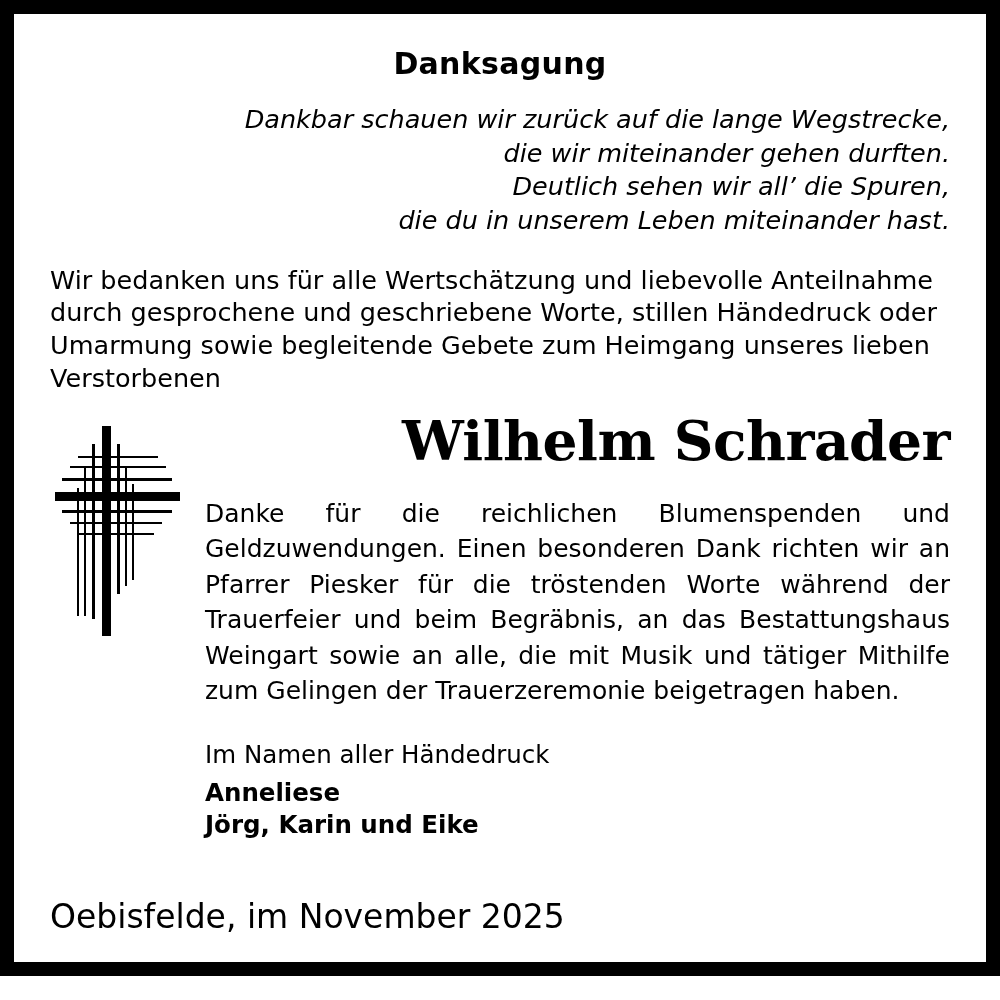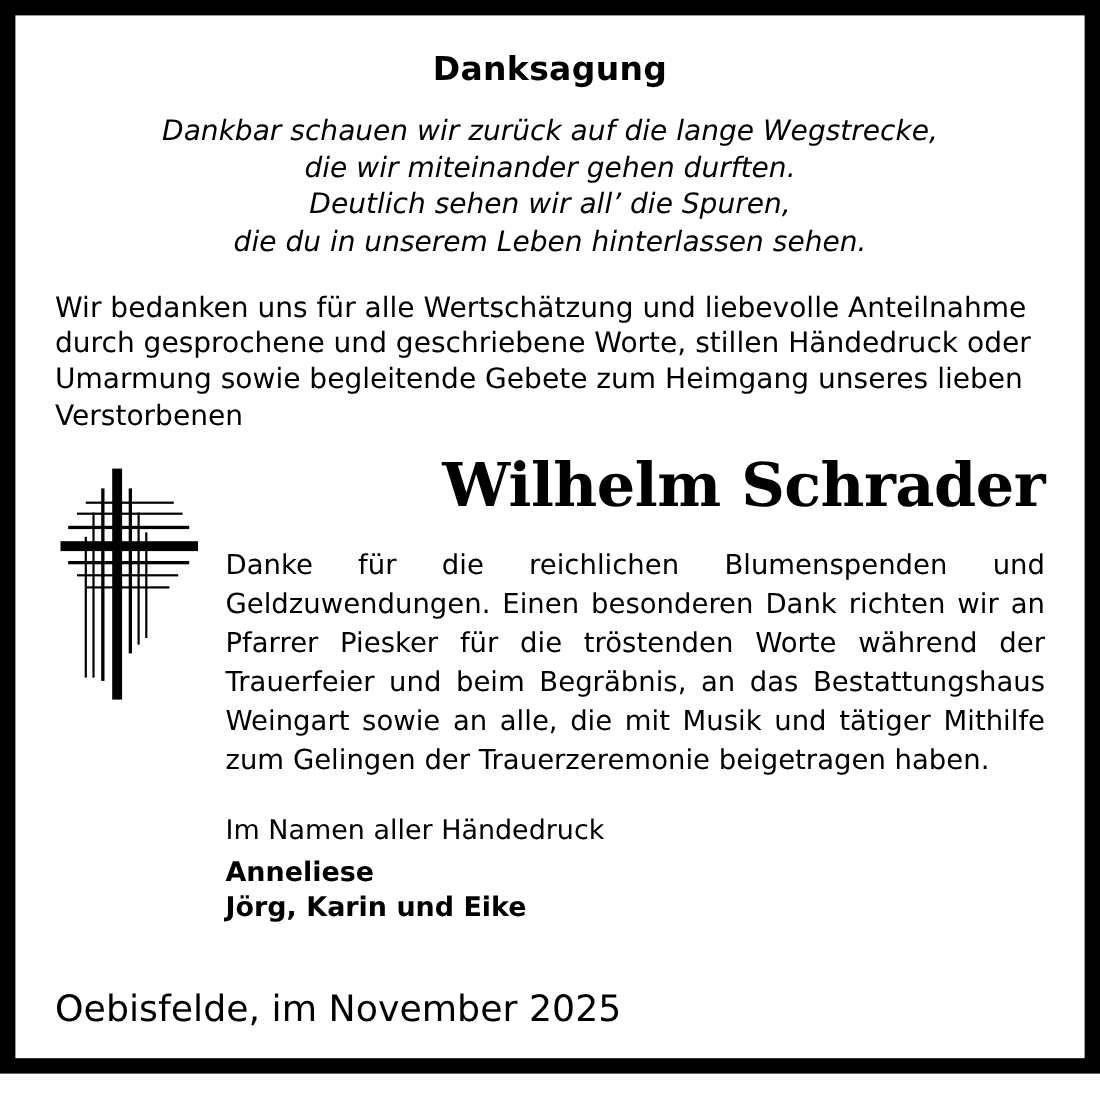--- a/index.html
+++ b/index.html
@@ -35,20 +35,21 @@
     text-align: center;
     font-family: "DejaVu Sans", sans-serif;
     font-style: italic;
     font-size: 25.5px;
     line-height: 1.32;
     margin: 0 0 26px 0;
     white-space: nowrap;
   }
   .poem .line {
     display: block;
+    text-align: right;
   }
   .intro {
     font-family: "DejaVu Sans", sans-serif;
     font-size: 25.5px;
     line-height: 1.28;
     text-align: left;
     margin: 0 0 10px 0;
   }
   .main-block {
     display: flex;
@@ -136,21 +137,21 @@
 <body>
 
 <div class="obituary">
 
   <div class="title">Danksagung</div>
 
   <div class="poem">
     <span class="line">Dankbar schauen wir zurück auf die lange Wegstrecke,</span>
     <span class="line">die wir miteinander gehen durften.</span>
     <span class="line">Deutlich sehen wir all’ die Spuren,</span>
-    <span class="line">die du in unserem Leben hinterlassen sehen.</span>
+    <span class="line">die du in unserem Leben miteinander hast.</span>
   </div>
 
   <p class="intro">Wir bedanken uns für alle Wertschätzung und liebevolle Anteilnahme durch gesprochene und geschriebene Worte, stillen Händedruck oder Umarmung sowie begleitende Gebete zum Heimgang unseres lieben Verstorbenen</p>
 
   <div class="main-block">
     <div class="cross-col">
       <div class="cross">
         <span class="v1"></span>
         <span class="v2"></span>
         <span class="v3"></span>

